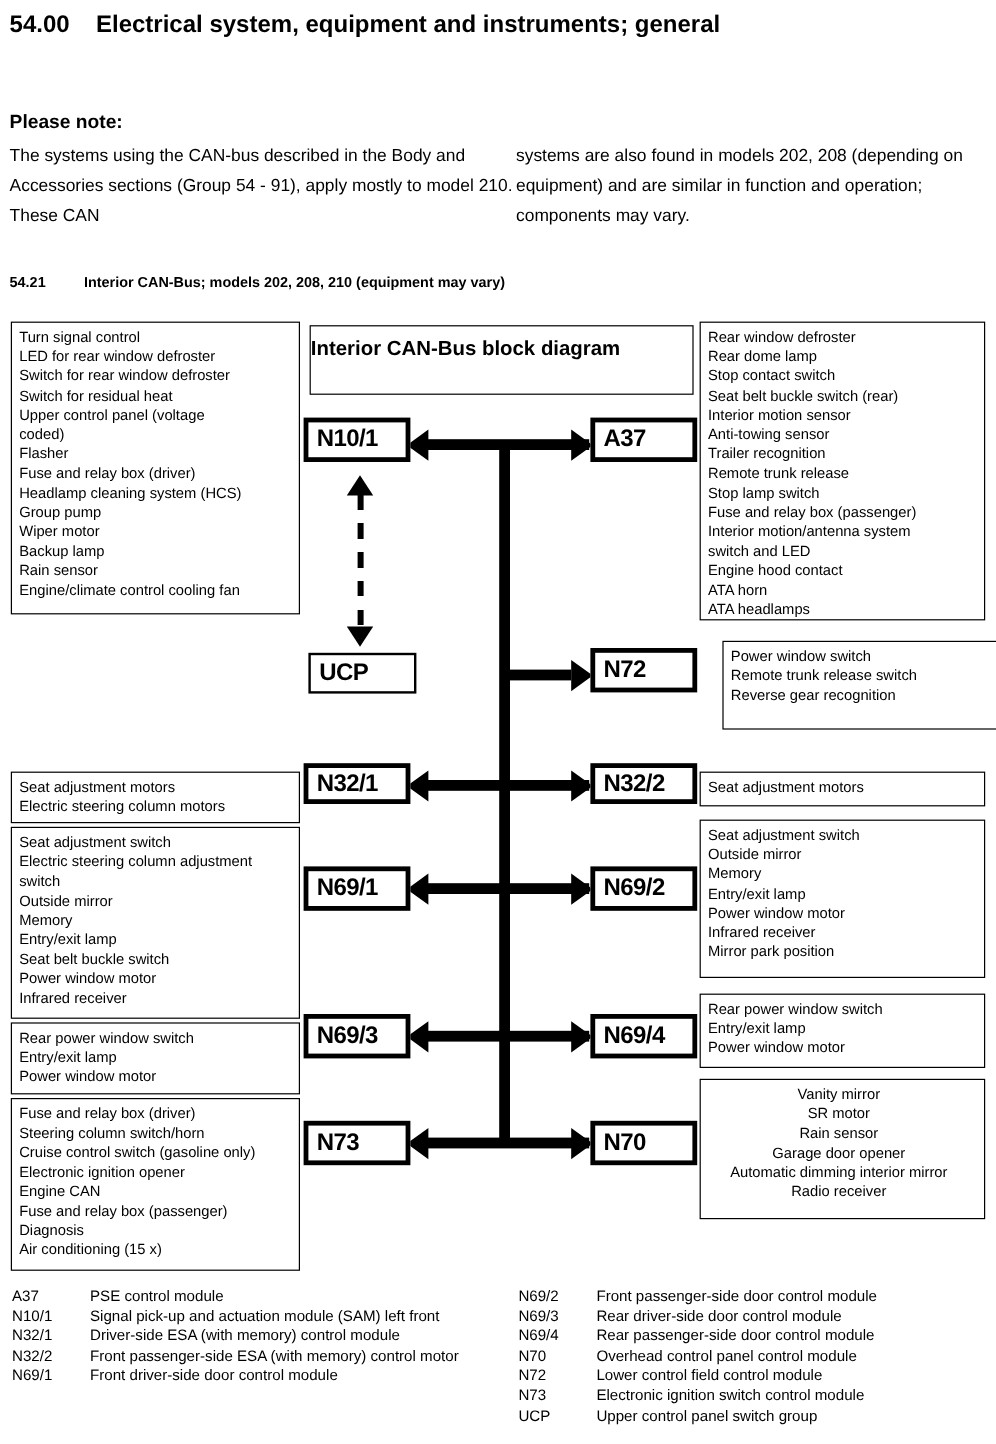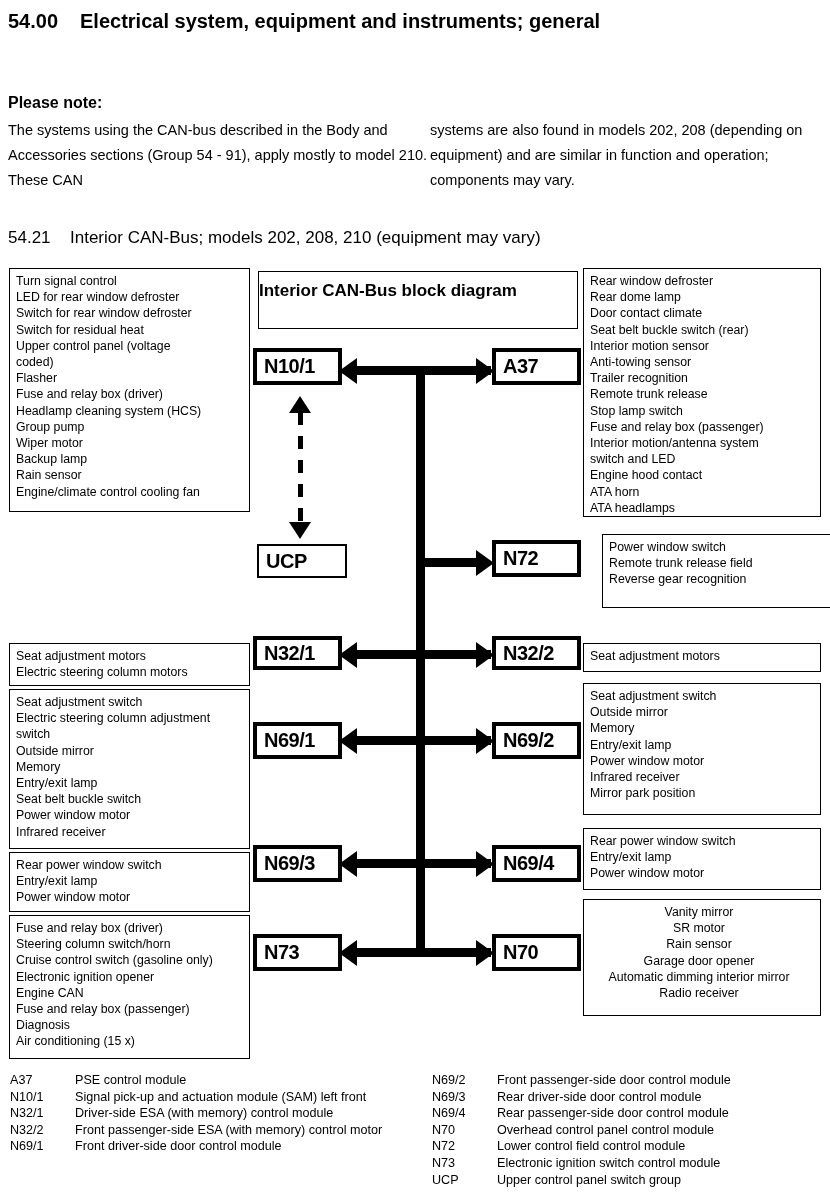--- a/index.html
+++ b/index.html
@@ -25,21 +25,21 @@
   }
   .note-col{
     position:absolute;top:118px;
     font-size:14.5px;line-height:25px;
   }
   .note-col.left{left:8px;width:420px;}
   .note-col.right{left:430px;width:395px;}
 
   .sec-title{
     position:absolute;left:8px;top:228px;width:814px;
-    font-size:17px;font-weight:normal;white-space:nowrap;
+    font-size:12px;font-weight:bold;white-space:nowrap;
   }
   .sec-title .num{display:inline-block;width:62px;}
 
   
   #diagram{position:absolute;left:0;top:262px;width:830px;height:810px;}
 
   .tbox{
     position:absolute;
     border:1.5px solid #000;
     background:#fff;
@@ -146,21 +146,21 @@
     <div>Group pump</div>
     <div>Wiper motor</div>
     <div>Backup lamp</div>
     <div>Rain sensor</div>
     <div>Engine/climate control cooling fan</div>
   </div>
 
   <div class="tbox" style="left:583px;top:6px;width:238px;height:249px;">
     <div>Rear window defroster</div>
     <div>Rear dome lamp</div>
-    <div>Door contact climate</div>
+    <div>Stop contact switch</div>
     <div>Seat belt buckle switch (rear)</div>
     <div>Interior motion sensor</div>
     <div>Anti-towing sensor</div>
     <div>Trailer recognition</div>
     <div>Remote trunk release</div>
     <div>Stop lamp switch</div>
     <div>Fuse and relay box (passenger)</div>
     <div>Interior motion/antenna system</div>
     <div>switch and LED</div>
     <div>Engine hood contact</div>
@@ -175,21 +175,21 @@
   <div class="node" style="left:253px;top:86px;width:89px;height:37px;">N10/1</div>
   <div class="node" style="left:492px;top:86px;width:89px;height:37px;">A37</div>
 
   <div class="arrow up" style="left:289px;top:134px;"></div>
   <div class="dashline" style="left:297.5px;top:150px;height:110px;"></div>
   <div class="arrow down" style="left:289px;top:260px;"></div>
 
 
   <div class="tbox" style="left:602px;top:272px;width:238px;height:74px;">
     <div>Power window switch</div>
-    <div>Remote trunk release field</div>
+    <div>Remote trunk release switch</div>
     <div>Reverse gear recognition</div>
   </div>
 
   <div class="hline" style="left:420px;top:296px;width:56px;"></div>
   <div class="arrow right" style="left:476px;top:287.5px;"></div>
 
   <div class="node thin" style="left:257px;top:282px;width:90px;height:34px;">UCP</div>
   <div class="node" style="left:492px;top:278px;width:89px;height:37px;">N72</div>
 
   <div class="tbox" style="left:9px;top:381px;width:241px;height:43px;">

